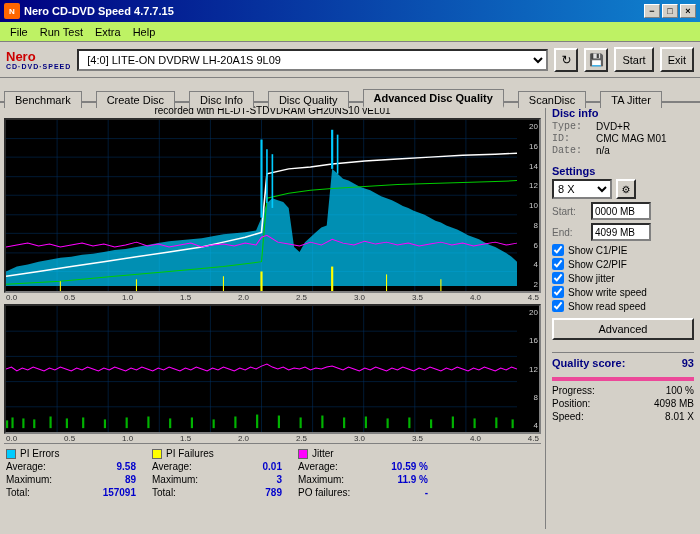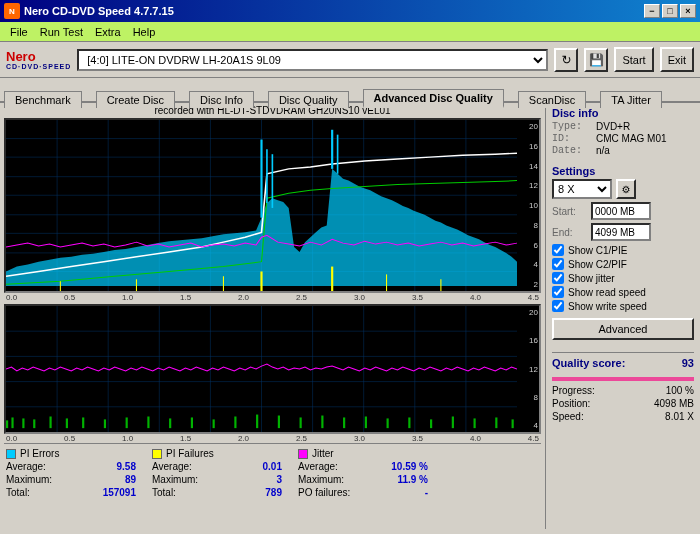--- a/index.html
+++ b/index.html
@@ -705,25 +705,25 @@
       <div class="checkbox-row">
         <input type="checkbox" checked="" style="">
         <label>Show C2/PIF</label>
       </div>
       <div class="checkbox-row">
         <input type="checkbox" checked="" style="">
         <label>Show jitter</label>
       </div>
       <div class="checkbox-row">
         <input type="checkbox" checked="" style="">
-        <label>Show read speed</label>
+        <label>Show write speed</label>
       </div>
       <div class="checkbox-row">
         <input type="checkbox" checked="" style="">
-        <label>Show write speed</label>
+        <label>Show read speed</label>
       </div>
 
       <button class="advanced-btn">Advanced</button>
     </div>
 
     <div class="quality-row">
       <span>Quality score:</span>
       <span class="quality-score">93</span>
     </div>
 

